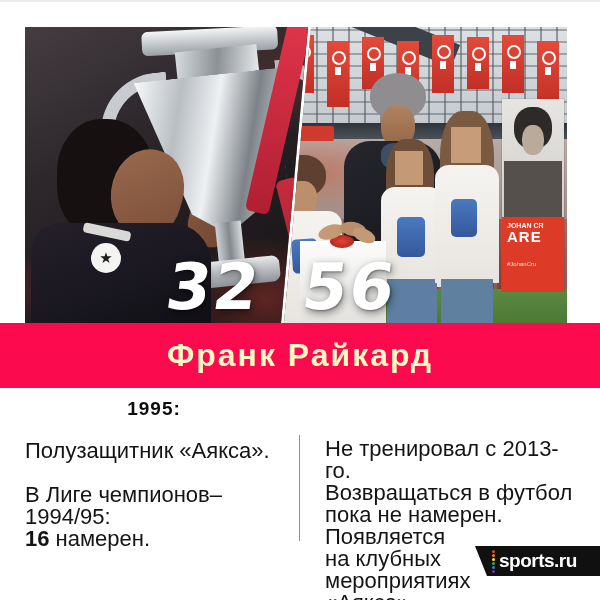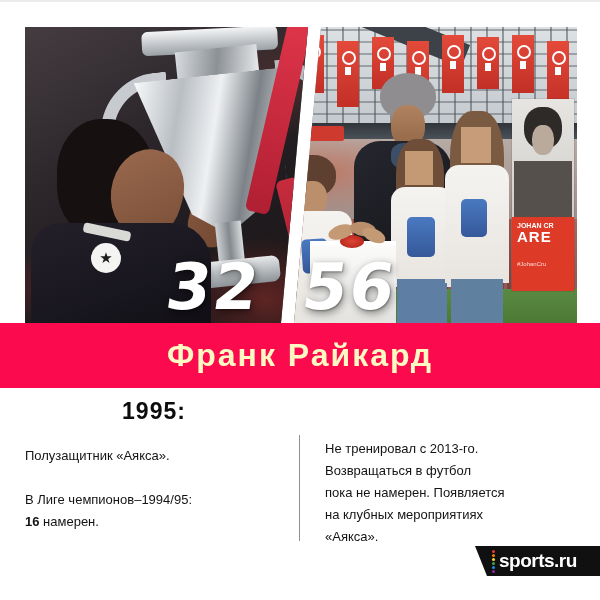--- a/index.html
+++ b/index.html
@@ -4,21 +4,21 @@
 <style>
   html,body{margin:0;padding:0;background:#fff;}
   .card{
     position:relative;width:600px;height:600px;background:#ffffff;
     border-top:2px solid #ececec;box-sizing:border-box;overflow:hidden;
     font-family:"Liberation Sans",sans-serif;
   }
   
   .photo{position:absolute;top:25px;height:296px;overflow:hidden;background:#888;}
   .photo-left{left:25px;width:283px;clip-path:polygon(0 0,100% 0,calc(100% - 27px) 100%,0 100%);}
-  .photo-right{left:294px;width:283px;clip-path:polygon(27px 0,100% 0,100% 100%,0 100%);}
+  .photo-right{left:284px;width:283px;clip-path:polygon(27px 0,100% 0,100% 100%,0 100%);}
   .photo *{position:absolute;}
   
   .pl-bg{inset:0;background:
     radial-gradient(90px 60px at 15% 88%, rgba(150,40,50,.55), transparent 70%),
     radial-gradient(130px 90px at 85% 92%, rgba(160,50,45,.5), transparent 70%),
     radial-gradient(110px 80px at 92% 18%, rgba(120,60,55,.4), transparent 70%),
     linear-gradient(150deg,#443c40 0%,#2e282c 35%,#221d20 60%,#191517 100%);}
   .pl-arm{left:178px;top:52px;width:46px;height:170px;border-radius:22px;
     background:linear-gradient(100deg,#8a5c42,#6f452f);transform:rotate(14deg);}
   .pl-wrist{left:186px;top:96px;width:36px;height:12px;border-radius:6px;background:#e8e6e2;transform:rotate(10deg);}
@@ -114,24 +114,24 @@
     font-weight:bold;font-size:64px;line-height:56px;transform:skewX(-8deg);letter-spacing:2px;
     text-shadow:2px 3px 8px rgba(0,0,0,.45),1px 1px 2px rgba(0,0,0,.35);}
   .num-left{left:122px;width:138px;text-align:right;}
   .num-right{left:303px;}
   
   .title-band{position:absolute;left:0;top:321px;width:600px;height:65px;background:#fb0a4d;
     display:flex;align-items:center;justify-content:center;}
   .title-band span{color:#fef9c3;font-weight:bold;font-size:32px;letter-spacing:2px;}
   
   .col{position:absolute;top:396px;color:#151515;}
-  .col h2{margin:0 0 20px 0;font-size:23px;font-weight:bold;text-align:center;letter-spacing:1px;color:#0d0d0d;}
+  .col h2{margin:0 0 20px 0;font-size:19px;font-weight:bold;text-align:center;letter-spacing:1px;color:#0d0d0d;}
   .col-left{left:25px;width:258px;}
   .col-right{left:325px;width:250px;}
-  .body-text{font-size:13px;line-height:22px;color:#141414;}
+  .body-text{font-size:22px;line-height:22px;color:#141414;}
   .col-left .body-text p{margin:0 0 22px 0;}
   .col-right .body-text{white-space:pre-line;margin-top:40px;}
   .divider{position:absolute;left:299px;top:433px;width:1px;height:106px;background:#8f8f8f;}
   
   .logo{position:absolute;left:475px;top:544px;width:125px;height:30px;background:#101010;
     clip-path:polygon(0 0,100% 0,100% 100%,12px 100%);
     display:flex;align-items:center;padding-left:0;box-sizing:border-box;}
   .logo-dots{display:flex;flex-direction:column;gap:1px;margin-left:17px;margin-right:4px;}
   .logo-dots i{display:block;width:3px;height:3px;border-radius:50%;}
   .logo-text{color:#fff;font-weight:bold;font-size:19px;letter-spacing:-0.5px;}

